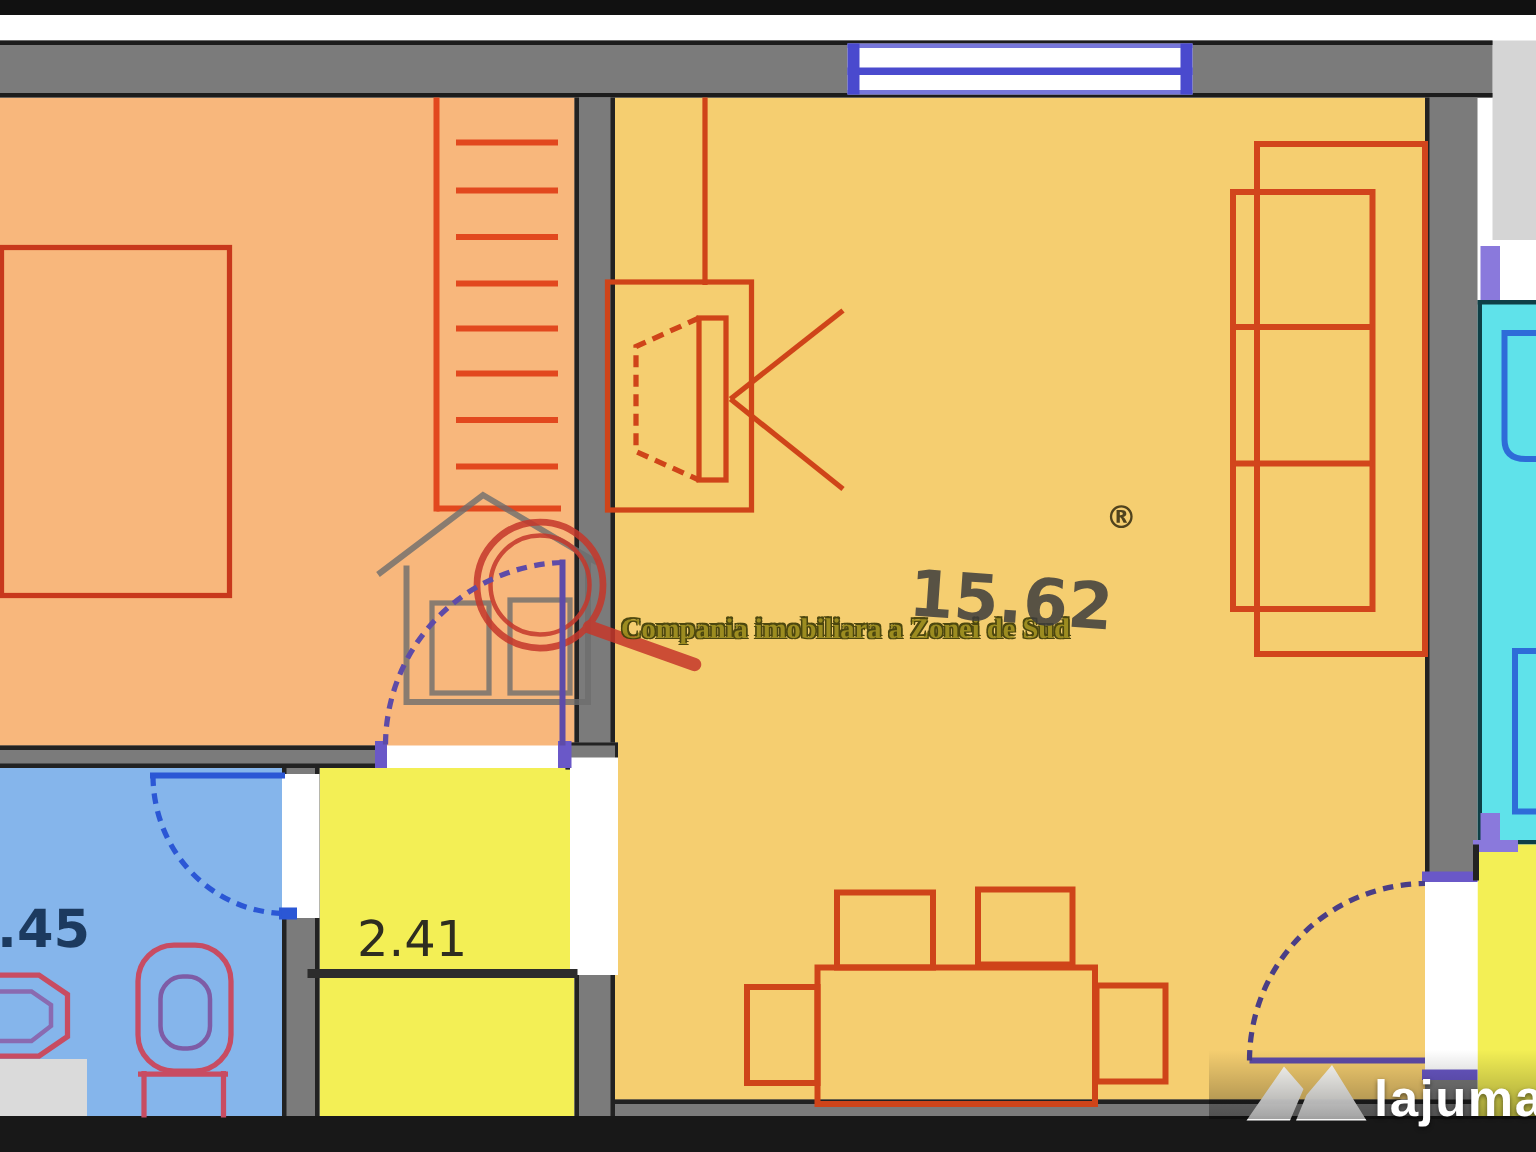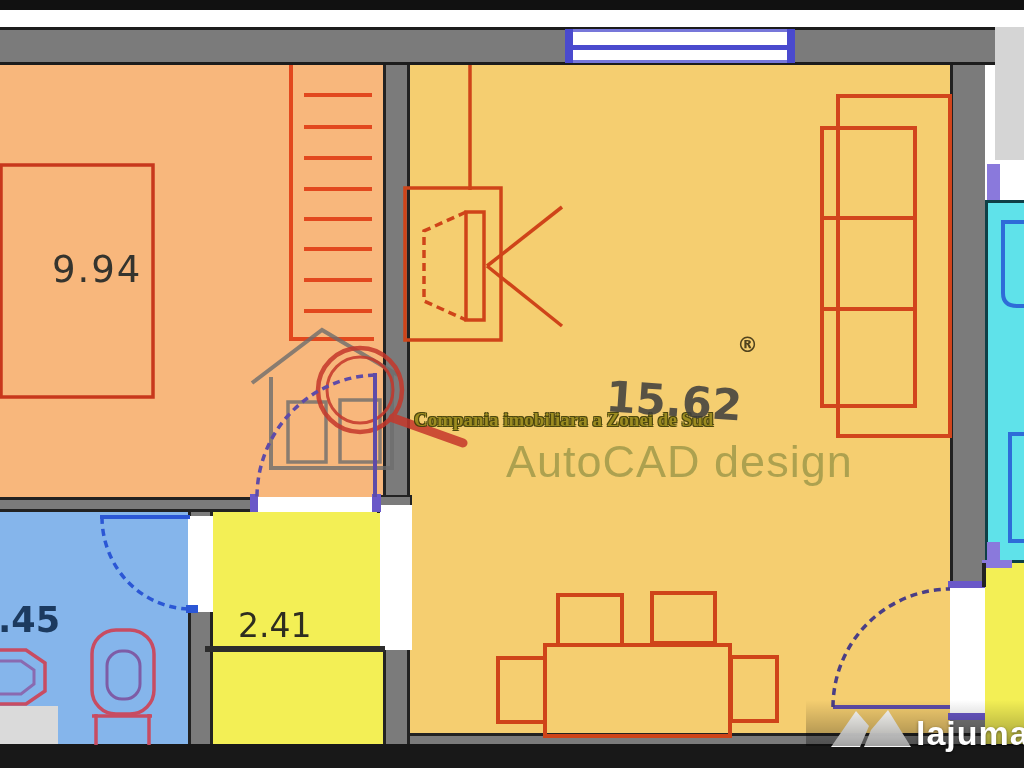--- a/index.html
+++ b/index.html
@@ -164,25 +164,23 @@
       <line x1="833" y1="707" x2="950" y2="707" stroke="#5E4BA8" stroke-width="4"></line>
       <path d="M833 707 A118 118 0 0 1 950 589" stroke="#4A3E86" stroke-width="3.5" stroke-dasharray="7,5"></path>
     </g>
 
     <path d="M831 747 L856 711 L869 726 L860 747 Z M864 747 L871 730 L888 710 L911 747 Z" fill="#FFFFFF" opacity=".97"></path>
   </svg>
 
   <div class="abs" style="left:806px;top:700px;width:218px;height:46px;
               background:linear-gradient(to bottom,rgba(0,0,0,0),rgba(0,0,0,.35));"></div>
 
-  <div class="label lbl-bedroom">9.94</div>
   <div class="label premier-r">®</div>
   <div class="label tagline">Compania imobiliara a Zonei de Sud</div>
   <div class="label lbl-living">15.62</div>
-  <div class="label autocad">AutoCAD design</div>
   <div class="label lbl-hall">2.41</div>
   <div class="label lbl-bath">.45</div>
 
   <div class="abs lj">
     <span class="name" style="margin-left:104px;">lajumate</span>
   </div>
 
 </div>
 
 </body></html>

